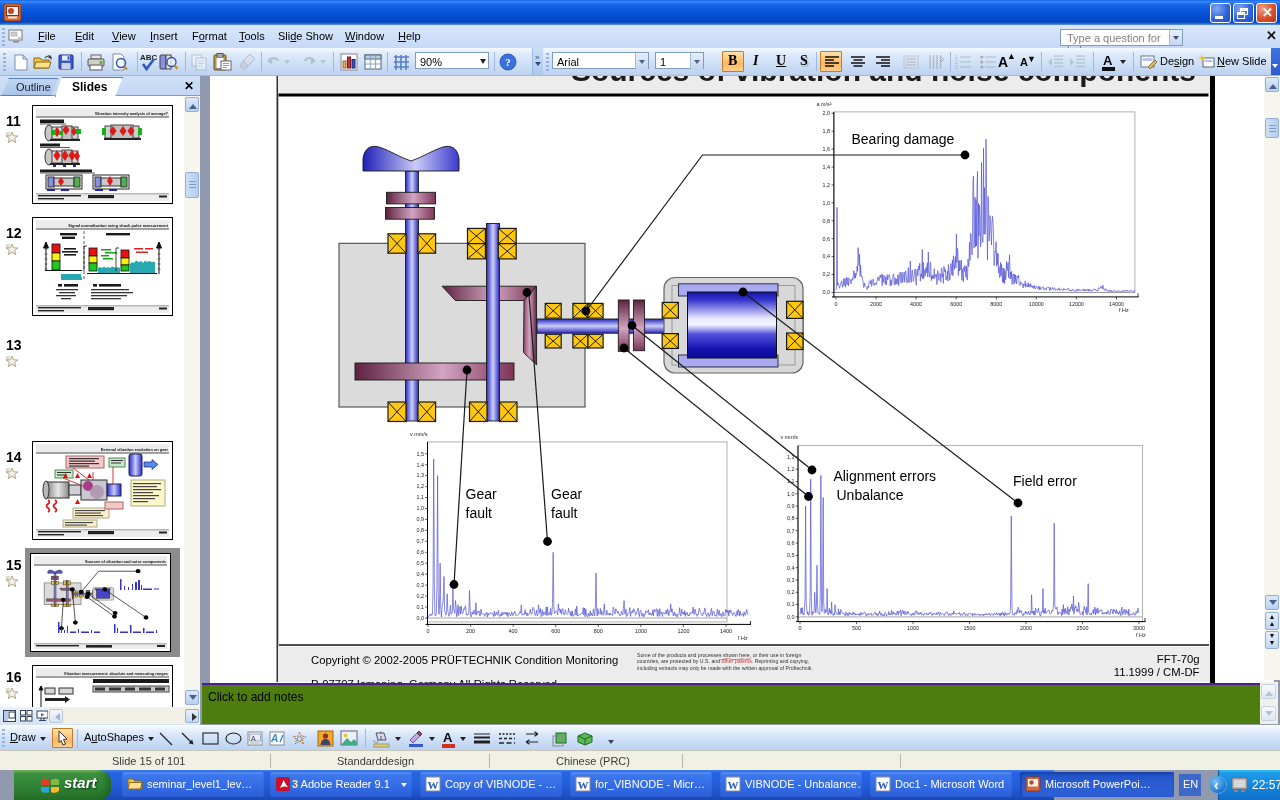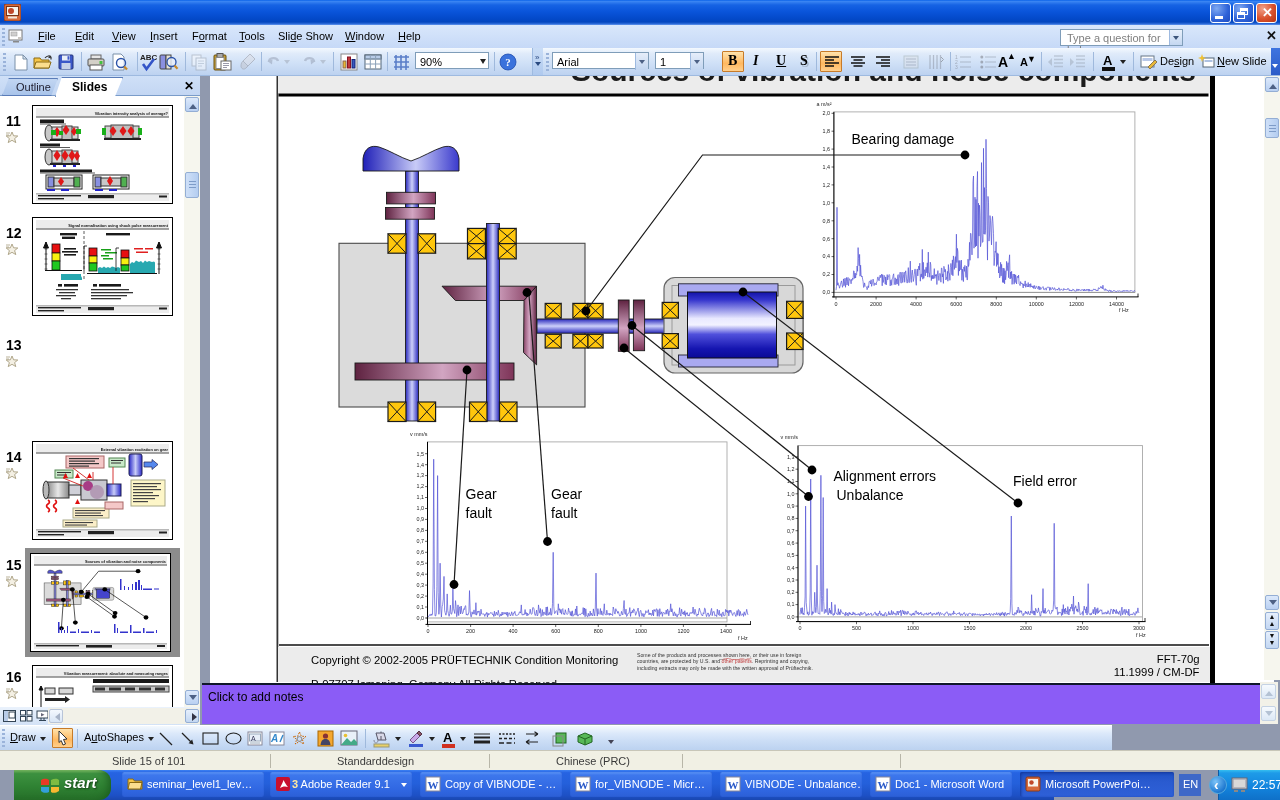--- a/index.html
+++ b/index.html
@@ -15,24 +15,24 @@
 .cbtn{position:absolute;right:0;top:0;width:13px;height:17px;background:linear-gradient(180deg,#E6EEFA,#C2D5F0);border-left:1px solid #9EBAE0}
 .cbtn:after{content:"";position:absolute;left:3px;top:7px;border:3px solid transparent;border-top:4px solid #4D6185}
 .orangebtn{position:absolute;top:3px;height:21px;background:linear-gradient(180deg,#FFE3AC,#FFB85F 60%,#FFCF8C);border:1px solid #C77B29;border-radius:1px}
 #leftpanel{position:absolute;left:0;top:76px;width:200px;height:631px;background:#fff}
 #tabrow{position:absolute;left:0;top:76px;width:200px;height:20px;background:linear-gradient(180deg,#CFE0F7,#C3D6F3);border-bottom:1px solid #7A9CC9}
 .thumbwrap{position:absolute;left:32px;width:141px;height:99px;border:1px solid #000;background:#fff}
 .thumbnum{position:absolute;left:6px;width:24px;font-size:14px;font-weight:bold;color:#000}
 #panelscroll{position:absolute;left:184px;top:96px;width:16px;height:611px;background:#F6F6EE}
 #editarea{position:absolute;left:210px;top:76px;width:1064px;height:607px;background:#ffffff;overflow:hidden}
 #vscroll{position:absolute;left:1264px;top:76px;width:16px;height:604px;background:#F6F6EE}
-#notes{position:absolute;left:202px;top:683px;width:1058px;height:41px;background:#8b5cf6;border-top:2px solid #0f172a;font-size:12px;color:#000}
+#notes{position:absolute;left:202px;top:683px;width:1058px;height:41px;background:#4d7c0f;border-top:2px solid #4c1d95;font-size:12px;color:#000}
 #notescroll{position:absolute;left:1260px;top:682px;width:18px;height:42px;background:#F2F1E8}
 #viewbtns{position:absolute;left:0;top:707px;width:200px;height:18px;background:linear-gradient(180deg,#EAF2FC,#D3E2F6)}
-#drawbar{position:absolute;left:0;top:725px;width:1112px;height:25px;background:linear-gradient(180deg,#F4F9FE 0%,#DCE9FA 30%,#CCDEF6 60%,#BCD2F0 100%);border-top:1px solid #fff;font-size:11px}
+#drawbar{position:absolute;left:0;top:725px;width:1280px;height:25px;background:linear-gradient(180deg,#F4F9FE 0%,#DCE9FA 30%,#CCDEF6 60%,#BCD2F0 100%);border-top:1px solid #fff;font-size:11px}
 #statusbar{position:absolute;left:0;top:750px;width:1280px;height:20px;background:#F1F0E4;border-top:1px solid #C8C6B8;font-size:11px;color:#3A3A3A}
 #taskbar{position:absolute;left:14px;top:770px;width:1040px;height:30px;background:linear-gradient(180deg,#3C81F3 0%,#2663E2 9%,#2460DB 45%,#1D50C5 85%,#1A47B0 100%)}
 .task{position:absolute;top:2px;height:25px;border-radius:2px;background:linear-gradient(180deg,#5D96F8 0%,#3D77EC 12%,#3067E2 70%,#2C5FD6 100%);box-shadow:inset 0 0 1px #1B47B8;color:#fff;font-size:11px;white-space:nowrap;overflow:hidden}
 .task .ticon{position:absolute;left:5px;top:4px;width:16px;height:16px}
 .task .tlabel{position:absolute;left:25px;top:6px}
 svg{display:block}
 .gray-ico{opacity:0.45;filter:grayscale(60%)}
 </style></head>
 <body>
 <div id="screen">

